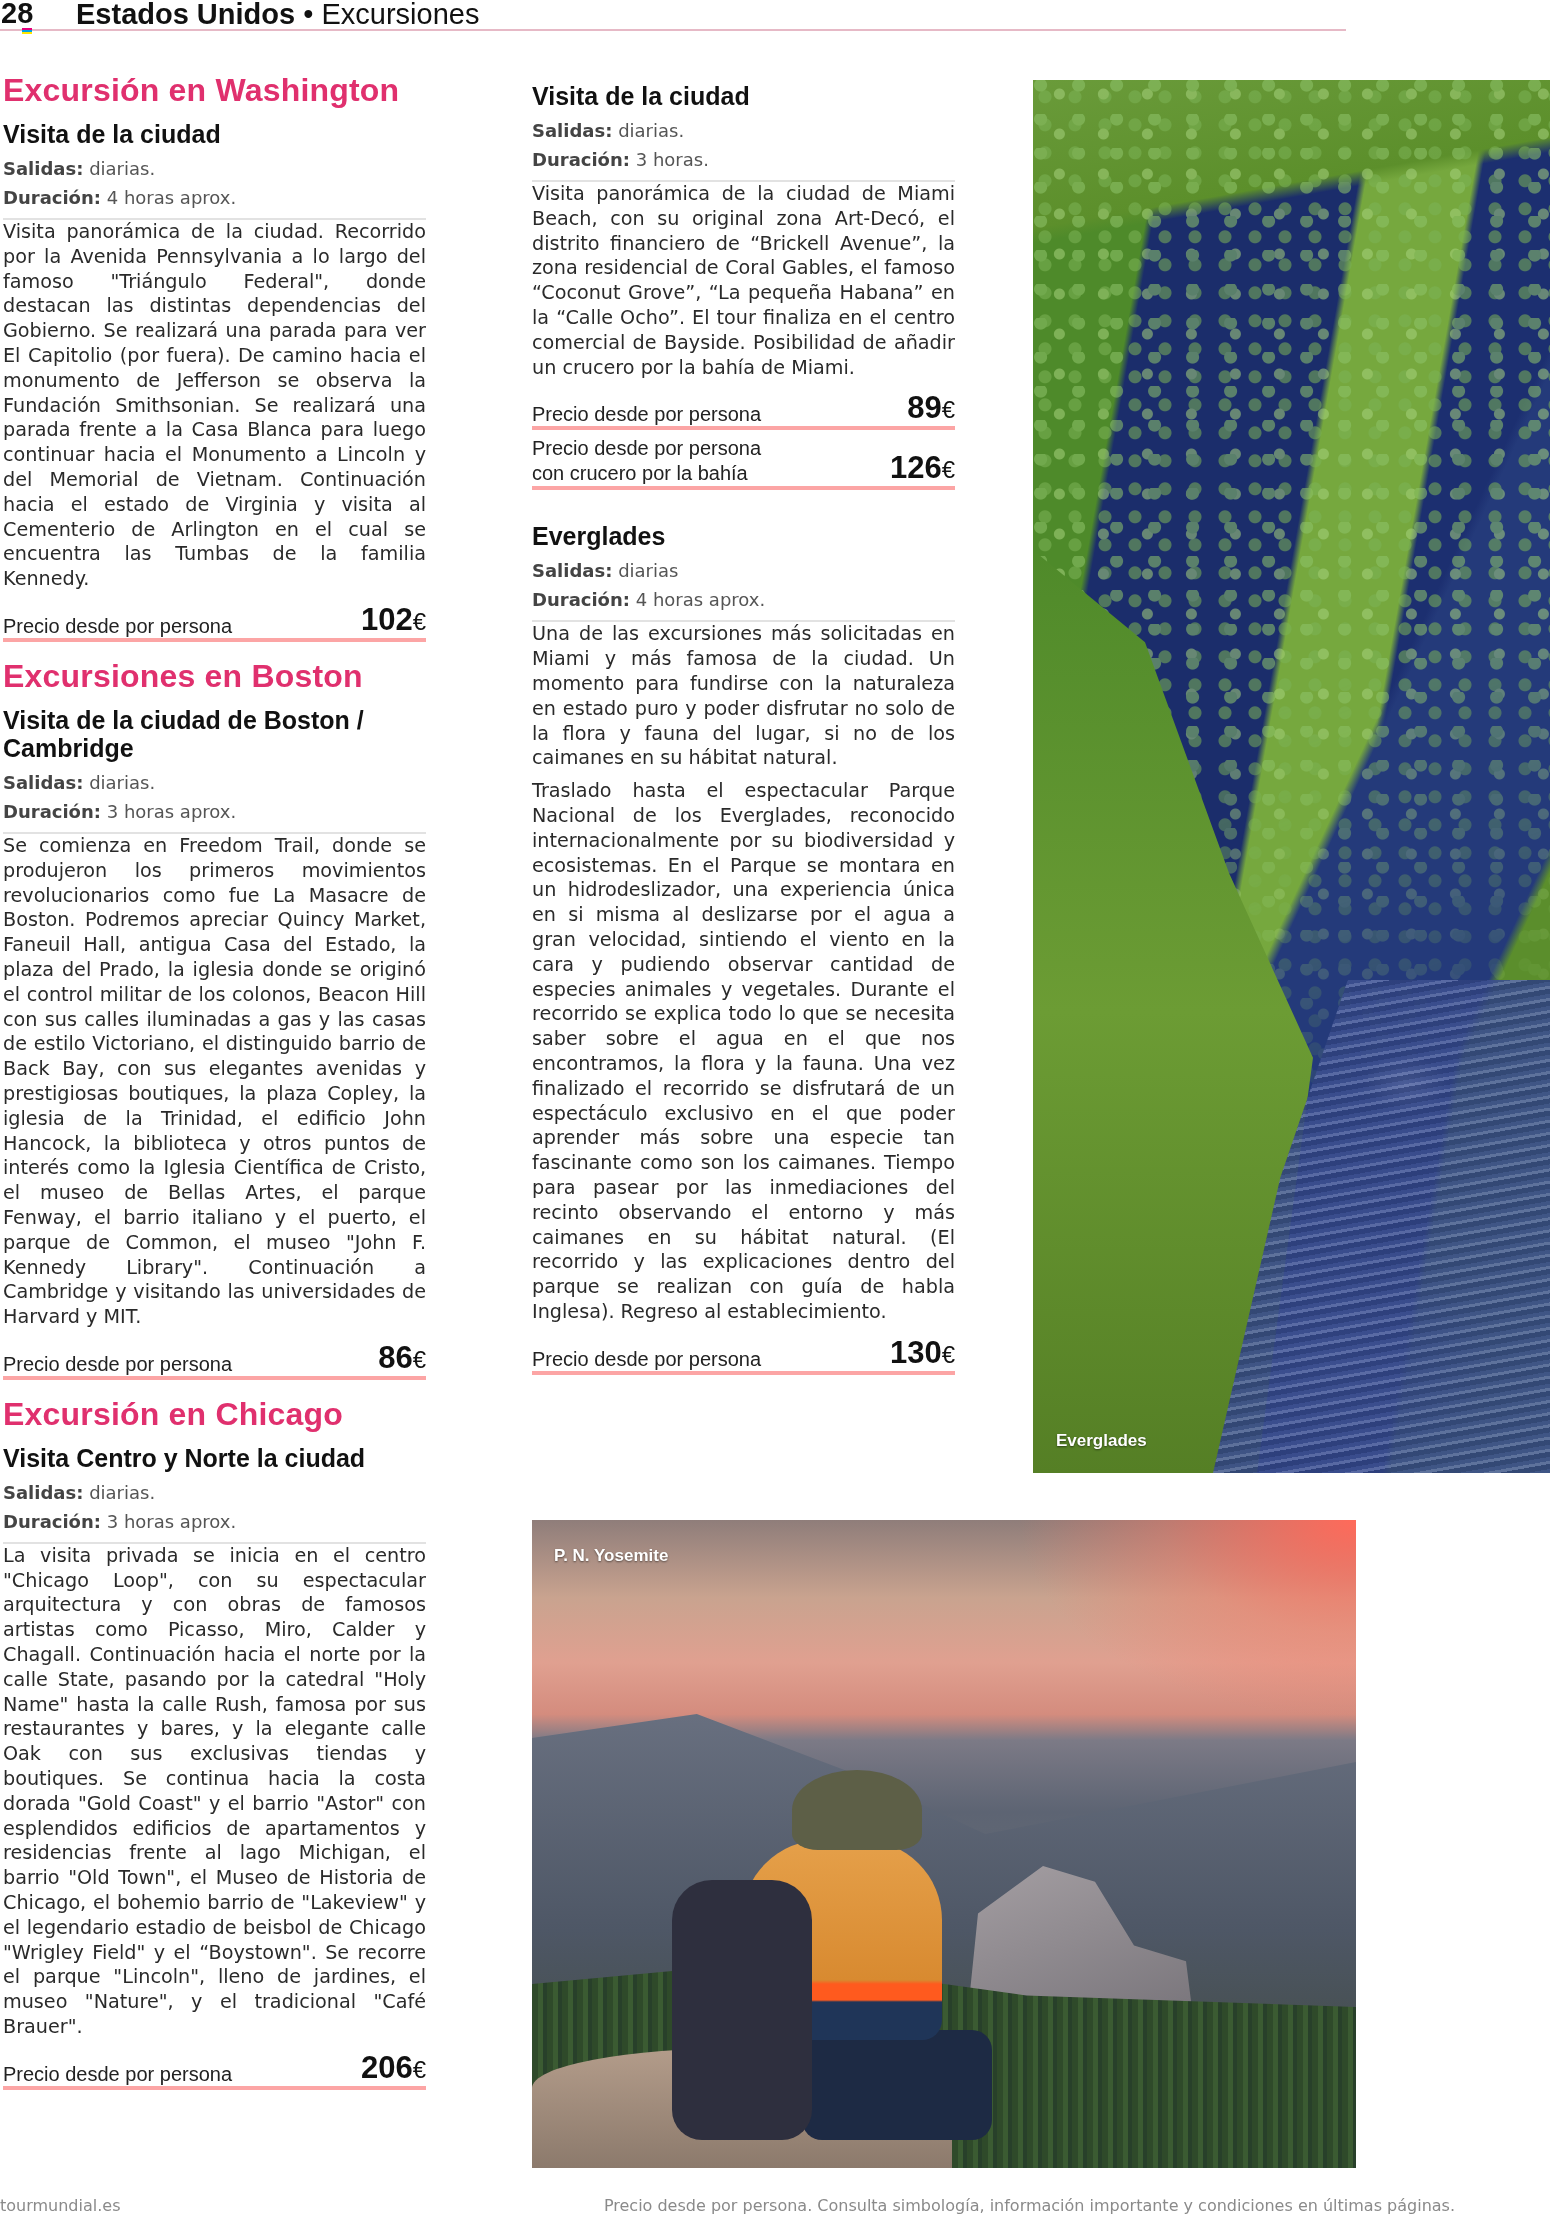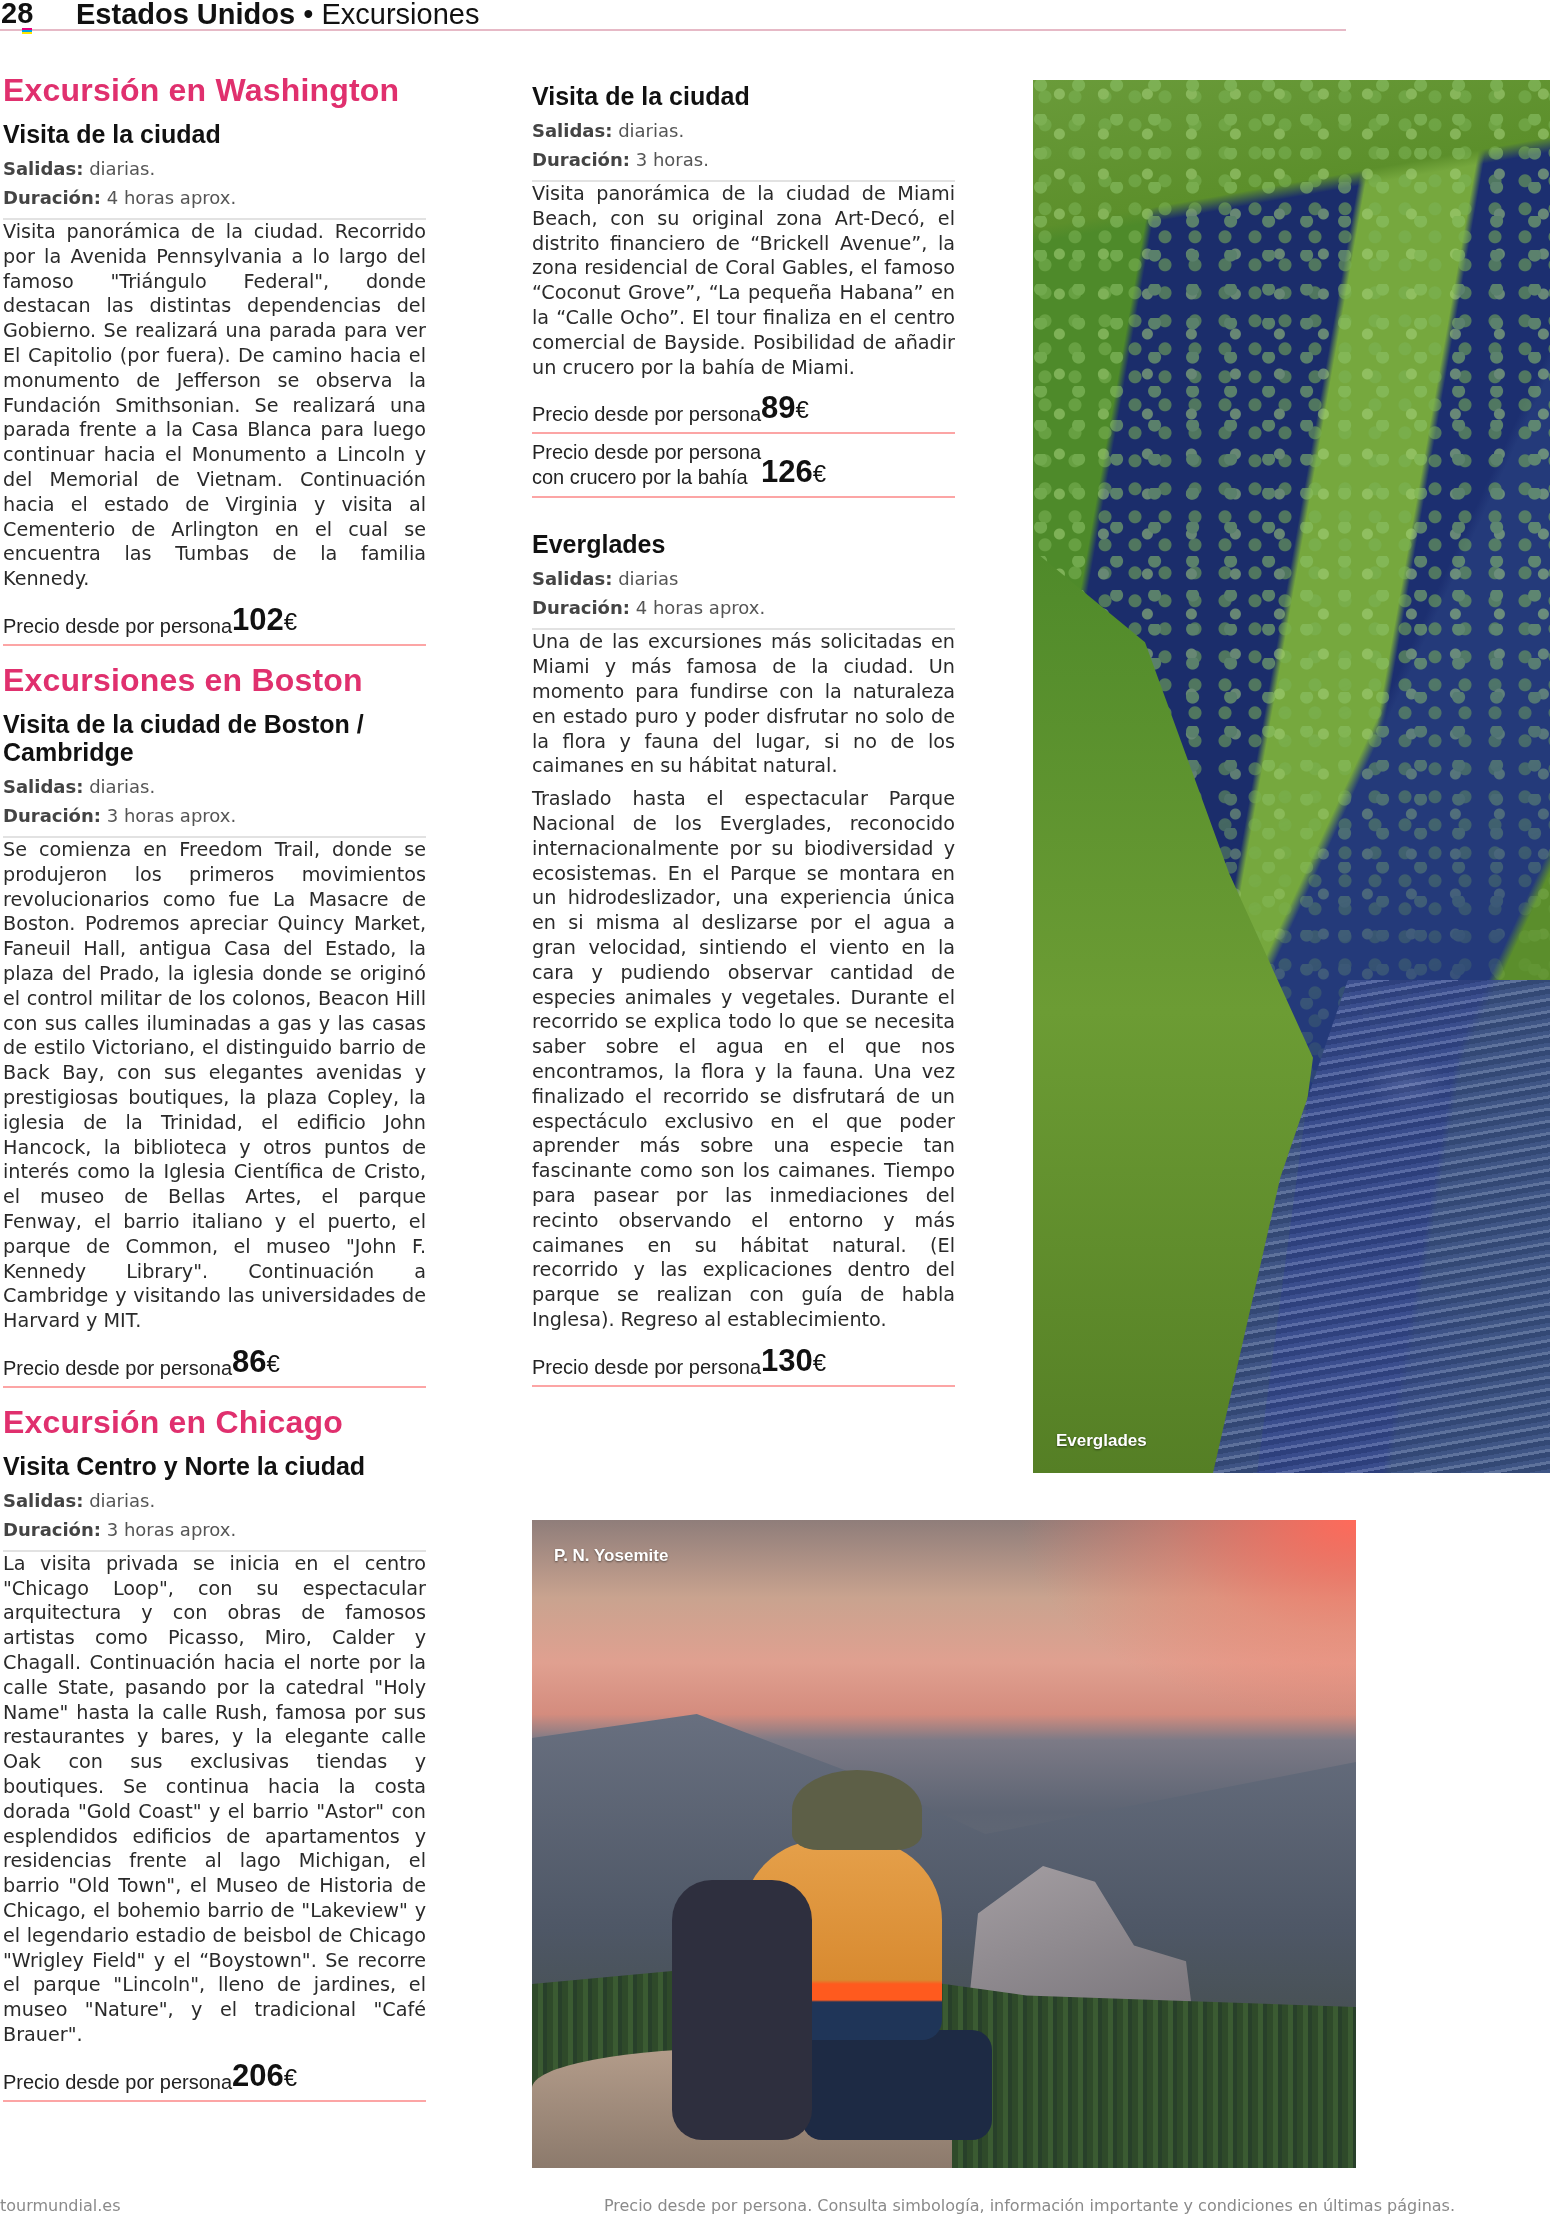--- a/index.html
+++ b/index.html
@@ -16,21 +16,21 @@
   .col1 { left: 3px; top: 70px; }
   .col2 { left: 532px; top: 72px; }
 
   .section-title { font-family: "Liberation Sans", sans-serif; font-weight: 700; font-size: 32px; color: #e0306e; line-height: 40px; letter-spacing: 0.2px; }
   .tour-title { font-family: "Liberation Sans", sans-serif; font-weight: 700; font-size: 25px; color: #111; line-height: 28px; margin-top: 10px; }
   .meta { margin-top: 6px; font-size: 18px; line-height: 29px; color: #555; }
   .meta b { font-weight: 700; color: #444; }
   .meta-sep { border-top: 2px solid #e2e2e2; margin-top: 6px; }
   .desc { font-size: 19.2px; line-height: 24.8px; color: #2a2a2a; text-align: justify; hyphens: manual; }
   .desc + .desc { margin-top: 8px; }
-  .price-row { display: flex; align-items: flex-end; border-bottom: 2px solid #fca5a5; padding-bottom: 6px; margin-top: 12px; }
+  .price-row { display: flex; justify-content: space-between; align-items: flex-end; border-bottom: 4px solid #fca5a5; padding-bottom: 0; margin-top: 12px; }
   .price-label { font-family: "Liberation Sans", sans-serif; font-size: 20px; line-height: 24px; color: #222; }
   .price-value { font-family: "Liberation Sans", sans-serif; font-weight: 700; font-size: 31px; line-height: 32px; color: #111; }
   .price-value .cur { font-weight: 400; font-size: 24px; }
   .price-row.tall .price-label { line-height: 25px; }
 
   .sec-gap { height: 14px; }
 
   .photo { position: absolute; overflow: hidden; }
   .photo-everglades { left: 1033px; top: 80px; width: 517px; height: 1393px;
     background:

